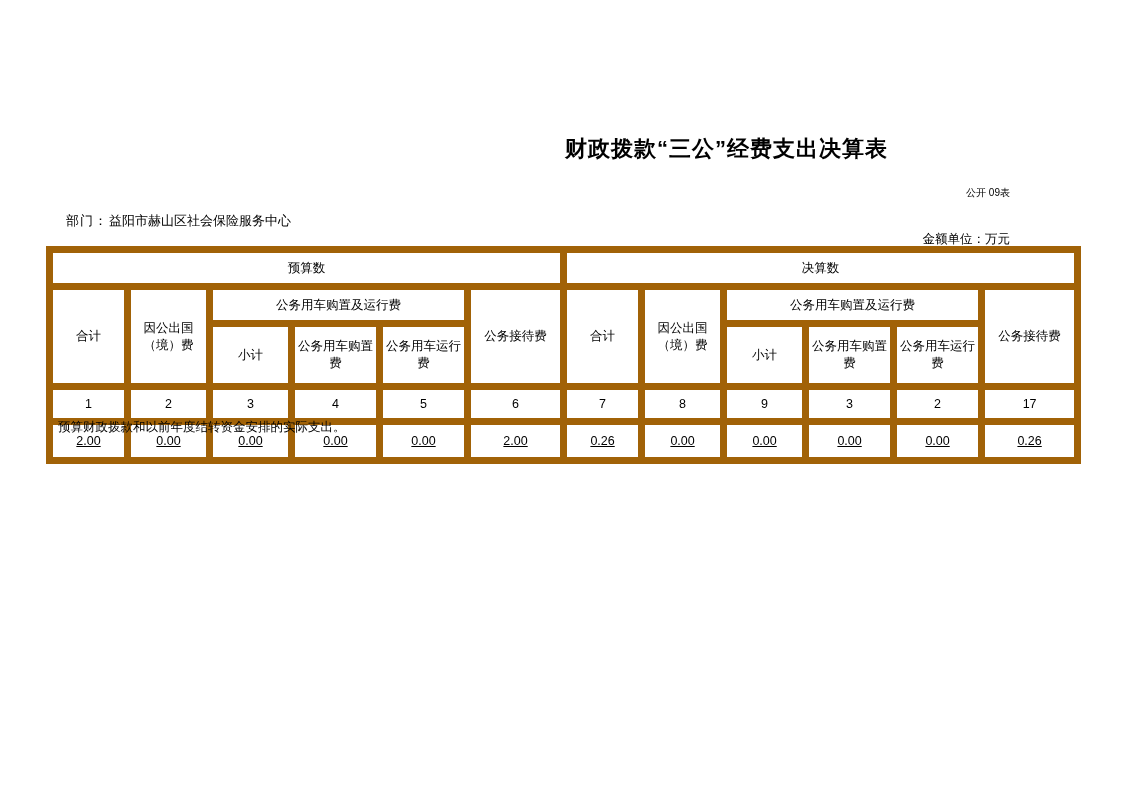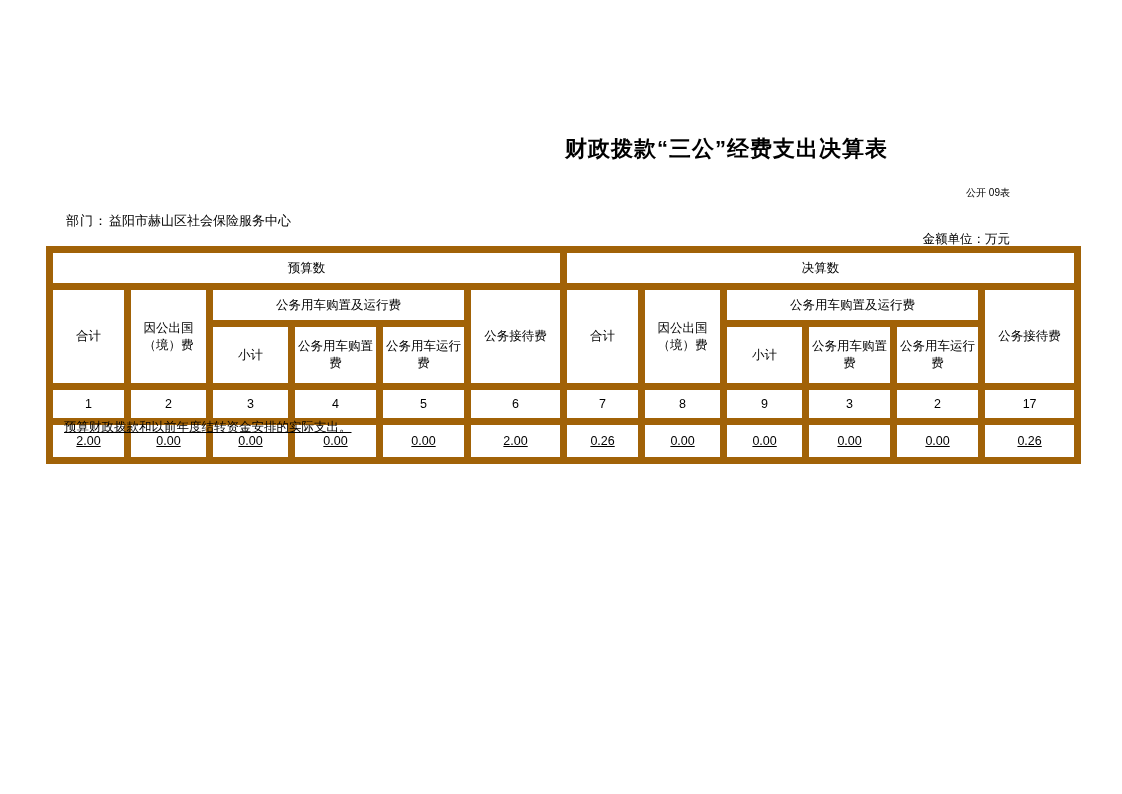--- a/index.html
+++ b/index.html
@@ -109,22 +109,21 @@
     font-family: "Liberation Sans", "DejaVu Sans", sans-serif;
     line-height: 1.85;
   }
   .note .note-label {
     letter-spacing: 2px;
   }
   .note-body {
     text-indent: 0;
   }
   .note-line2 {
-    margin-left: 16px;
-    text-decoration: underline;
+    margin-left: 10px;
   }
 </style>
 </head>
 <body>
 
 <div class="page">
 
   <div class="title">财政拨款“三公”经费支出决算表</div>
 
   <div class="form-code">公开 09表</div>

